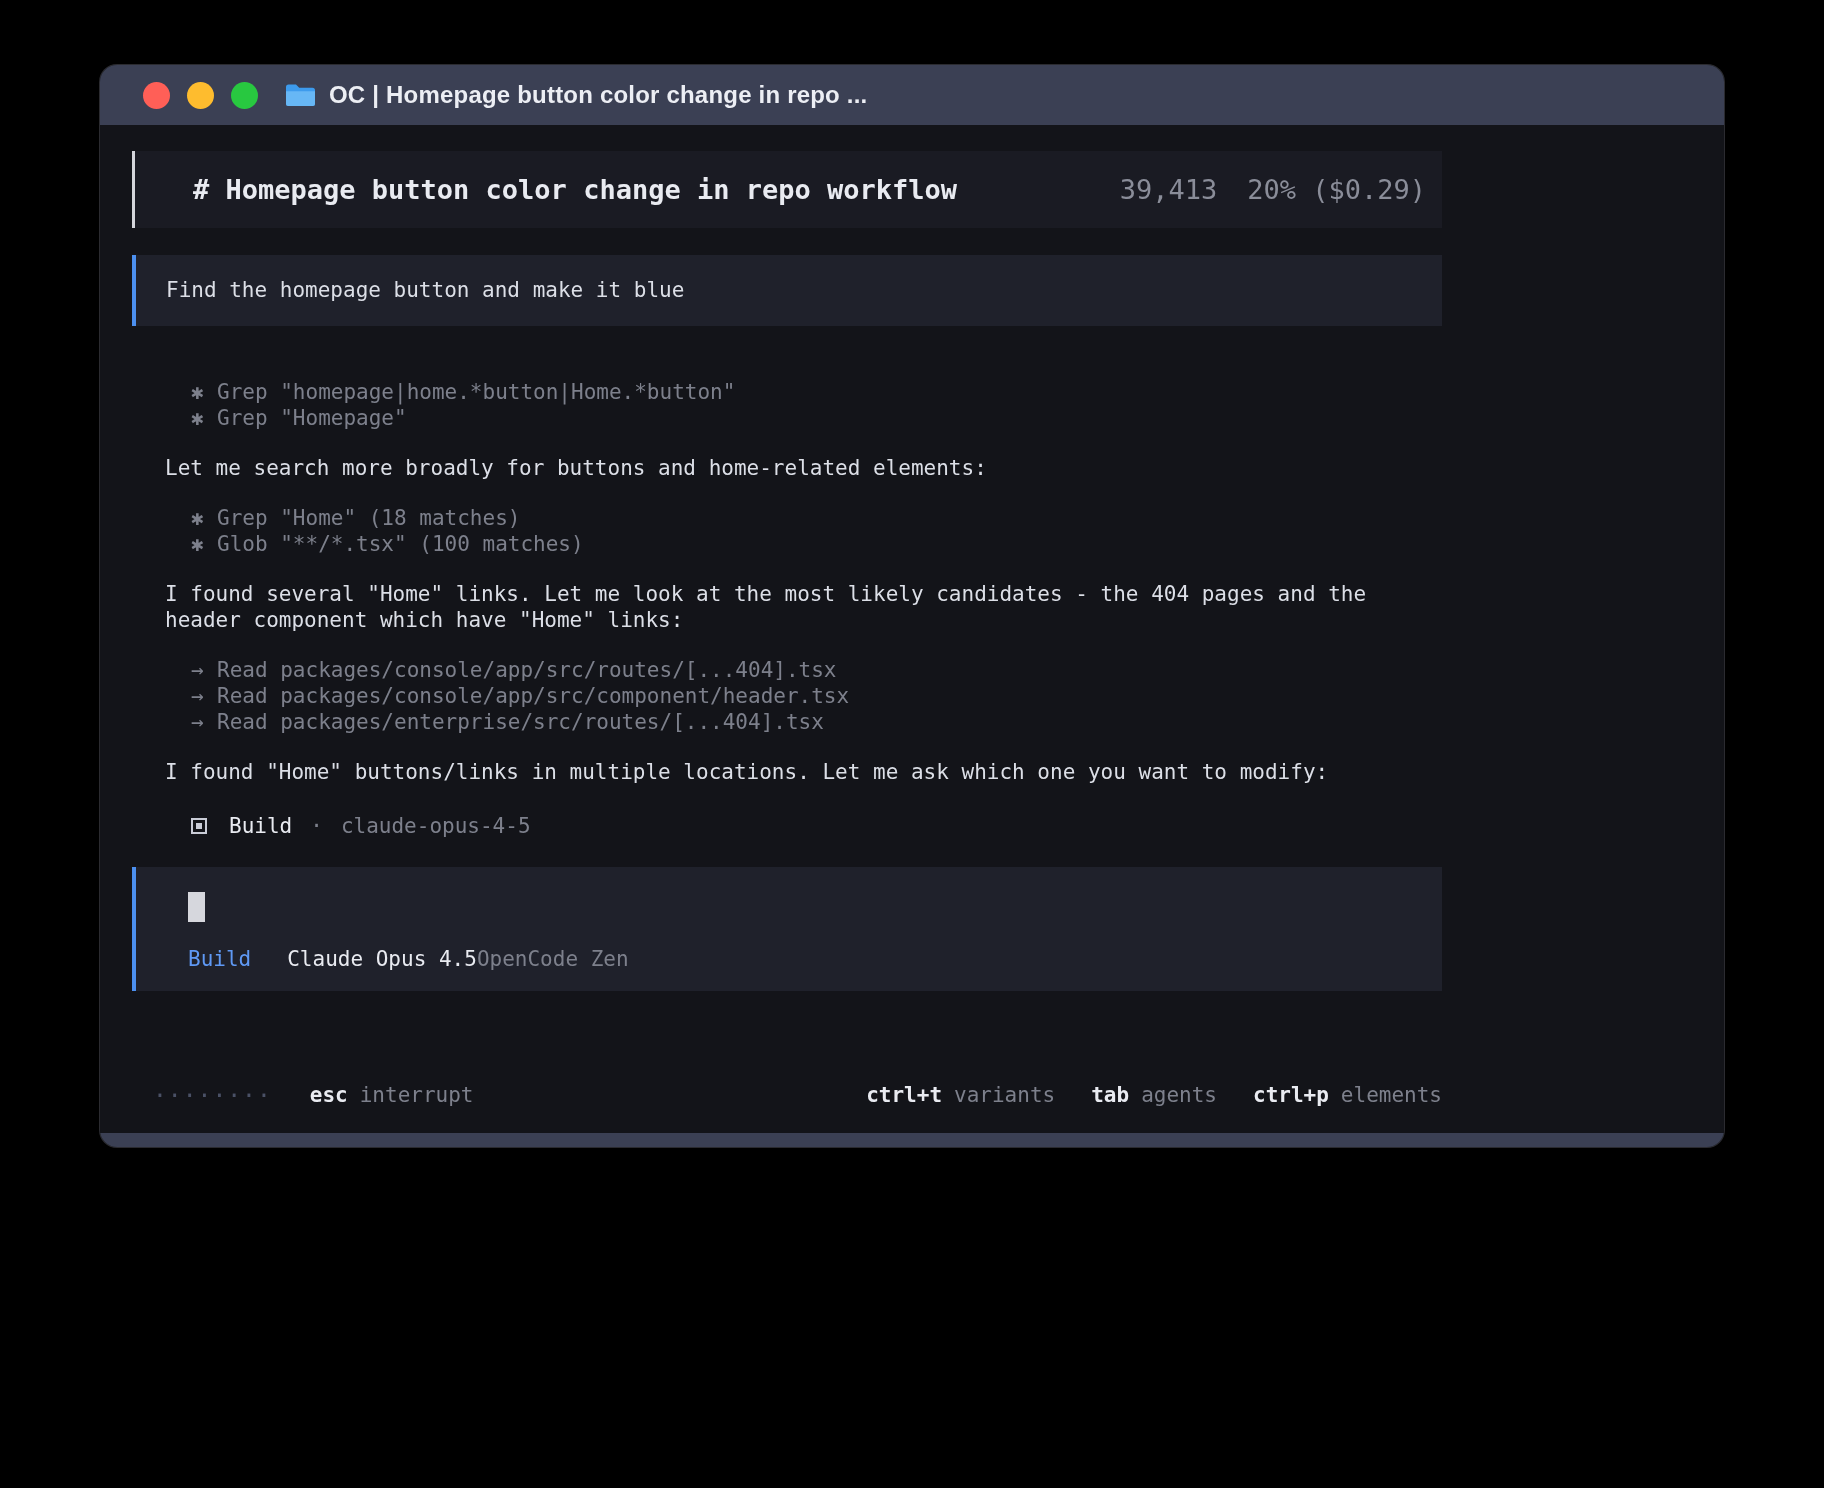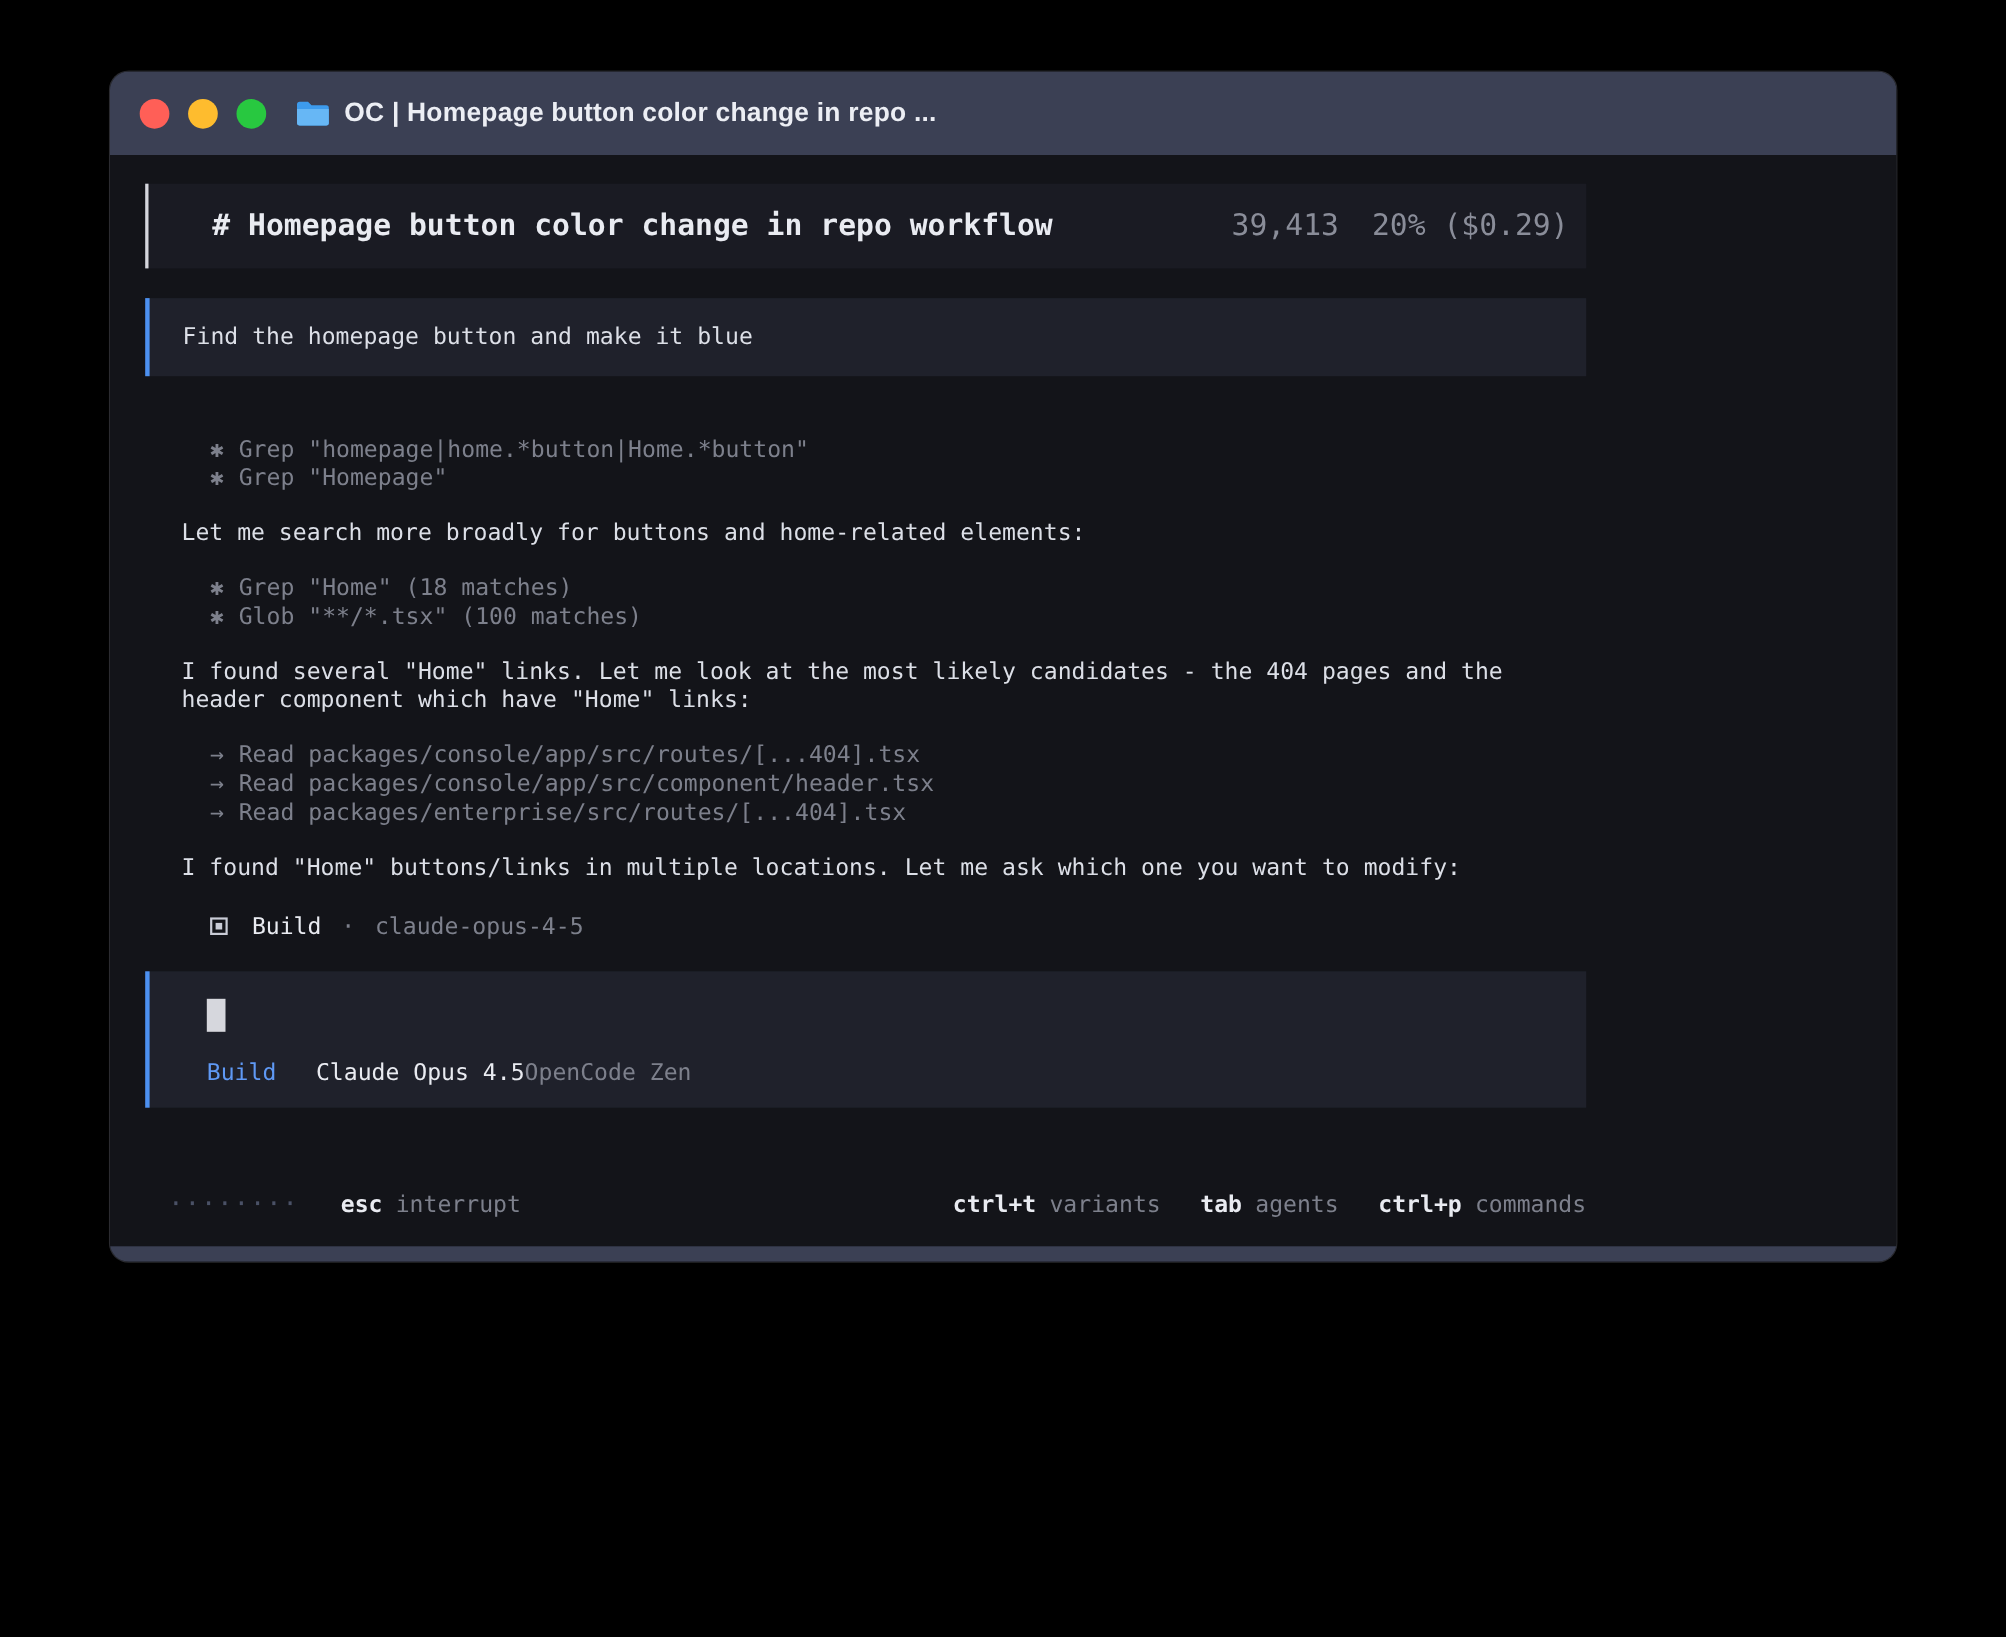--- a/index.html
+++ b/index.html
@@ -20,25 +20,25 @@
     display: flex;
     flex-direction: column;
     background: #131419;
     border: 1px solid rgba(255,255,255,0.10);
     box-shadow: 0 34px 90px rgba(0,0,0,0.85);
   }
 
   
   .titlebar {
     flex: none;
-    height: 76px;
+    height: 60px;
     background: #3b4054;
     display: flex;
     align-items: center;
-    padding: 0 27px;
+    padding: 0 43px;
   }
   .lights { display: flex; gap: 17px; align-items: center; }
   .light { width: 27px; height: 27px; border-radius: 50%; }
   .light.red    { background: #ff5f57; }
   .light.yellow { background: #febc2e; }
   .light.green  { background: #28c840; }
   .title-group {
     display: flex;
     align-items: center;
     gap: 14px;
@@ -258,21 +258,21 @@
           </span>
         </div>
         <div class="sb-right">
           <span class="hint">
             <span class="key">ctrl+t</span><span class="lbl">variants</span>
           </span>
           <span class="hint">
             <span class="key">tab</span><span class="lbl">agents</span>
           </span>
           <span class="hint">
-            <span class="key">ctrl+p</span><span class="lbl">commands</span>
+            <span class="key">ctrl+p</span><span class="lbl">elements</span>
           </span>
         </div>
       </div>
 
     </div>
   </div>
 
   <div class="window-bottom"></div>
 </div>
 

